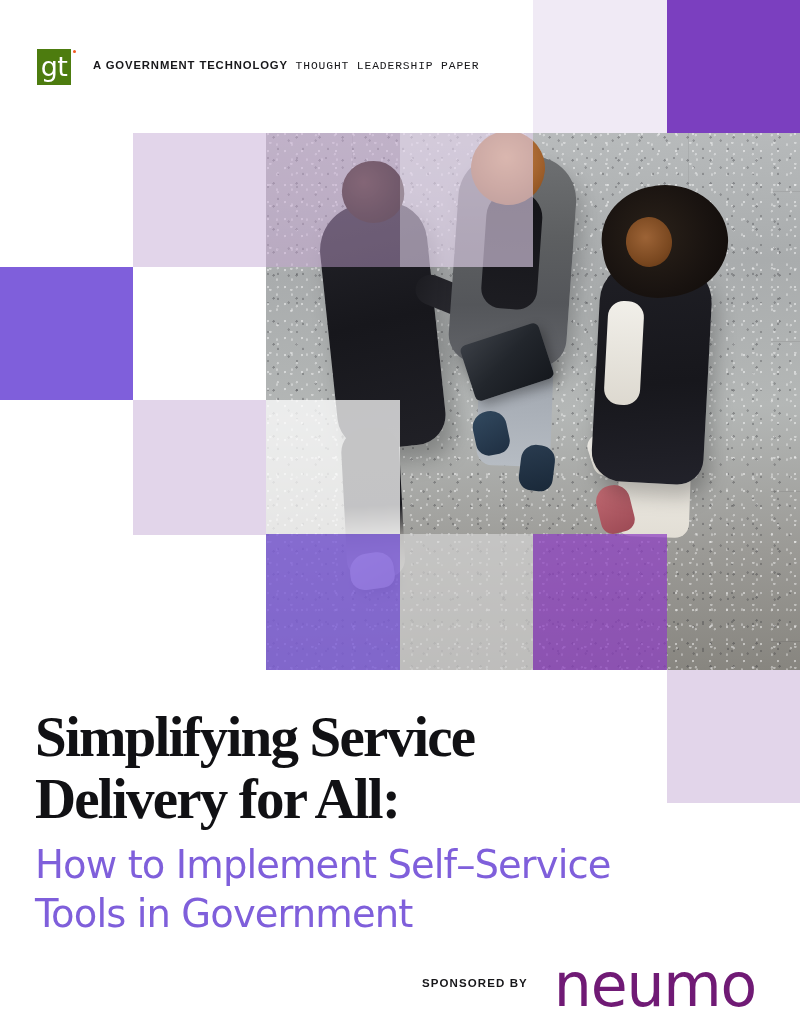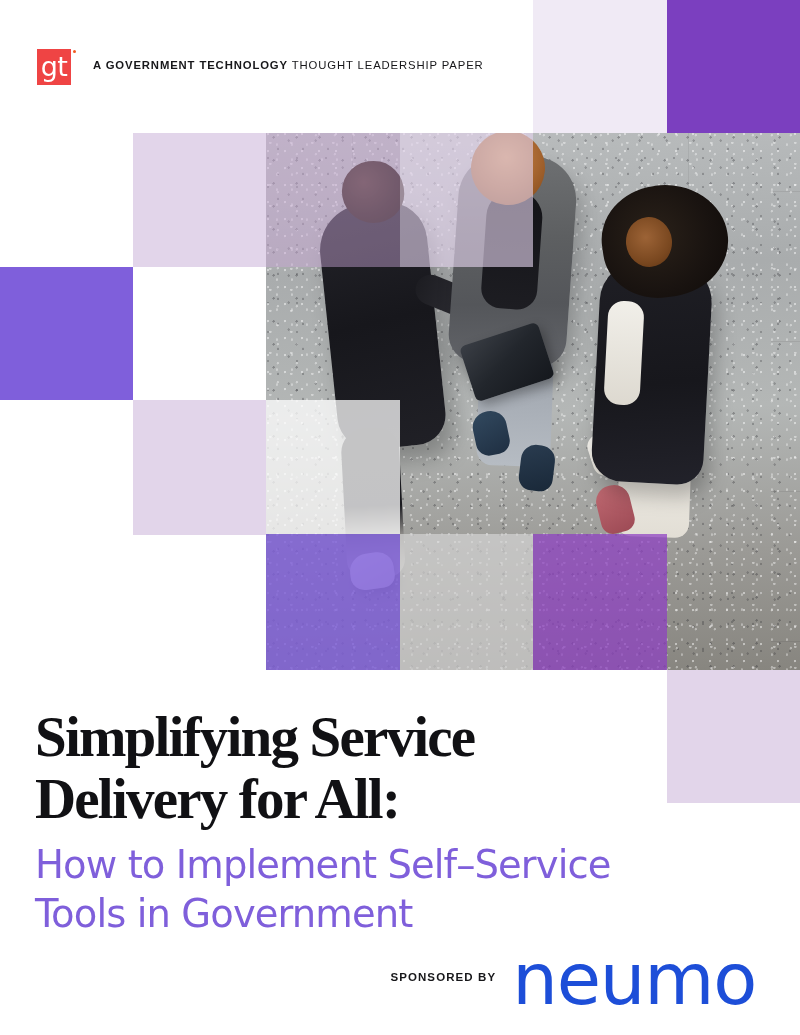--- a/index.html
+++ b/index.html
@@ -21,21 +21,21 @@
     position: absolute;
     left: 0; top: 0;
     width: 800px; height: 120px;
     display: flex;
     align-items: flex-start;
   }
   .logo-mark {
     position: absolute;
     left: 37px; top: 49px;
     width: 34px; height: 36px;
-    background: #ef4444;
+    background: #4d7c0f;
     display: flex;
     align-items: center;
     justify-content: center;
   }
   .logo-mark .gt {
     color: #ffffff;
     font-family: "DejaVu Sans", sans-serif;
     font-size: 27px;
     font-weight: 400;
     letter-spacing: -0.5px;
@@ -52,21 +52,21 @@
   .header-kicker {
     position: absolute;
     left: 93px; top: 60px;
     font-size: 11.3px;
     letter-spacing: 0.88px;
     color: #17171a;
     white-space: nowrap;
     line-height: 1;
   }
   .header-kicker .strong { font-weight: 700; margin-top: 31px; }
-  .header-kicker .light  { font-weight: 400; }
+  .header-kicker .light  { font-weight: 400; font-family: Liberation Mono, monospace; }
 
   
   .hero {
     position: absolute;
     left: 266px; top: 133px;
     width: 534px; height: 537px;
     overflow: hidden;
   }
   .photo {
     position: absolute;
@@ -257,31 +257,31 @@
     display: flex;
     align-items: center;
     justify-content: flex-end;
     padding-right: 44px;
   }
   .sponsored-by {
     font-size: 11.5px;
     font-weight: 700;
     letter-spacing: 1.1px;
     color: #17171a;
-    margin-right: 16px;
+    margin-right: 26px;
     line-height: 1;
     padding-bottom: 2px;
   }
   .neumo {
     font-family: "DejaVu Sans", sans-serif;
     font-weight: 400;
-    font-size: 72px;
+    font-size: 60px;
     letter-spacing: -1.2px;
     line-height: 1;
-    color: #1d4ed8;
+    color: #701a75;
   }
 </style>
 </head>
 <body>
 
 <div class="header">
   <div class="logo-mark">
     <span class="gt">gt</span>
     <span class="logo-tm"></span>
   </div>

